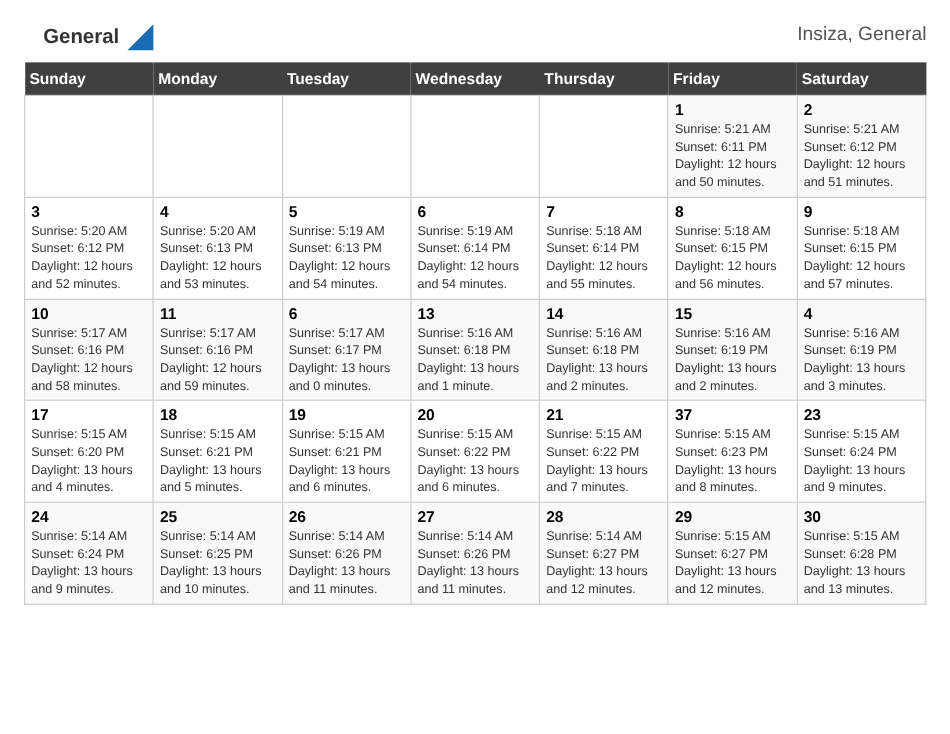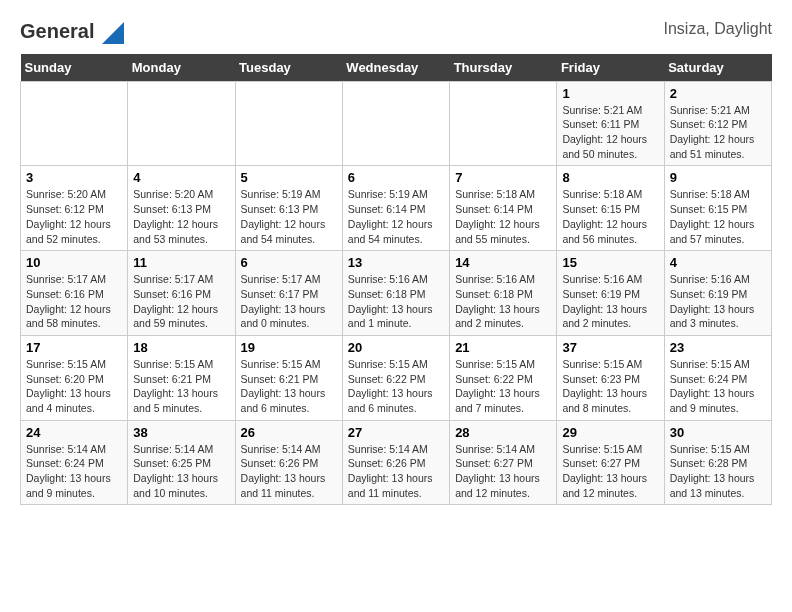--- a/index.html
+++ b/index.html
@@ -71,31 +71,31 @@
       background: #fff !important;
     }
   </style>
 </head>
 <body>
 
 <div class="header">
   <div class="logo">
     <div>
       <div style="display:flex; align-items:center;">
-        <div style="font-size:20px; font-weight:bold; color:#333; line-height:1.1;">
+        <div style="font-size:17px; font-weight:bold; color:#333; line-height:1.1;margin-left:16px;">
           <span style="color:#333;">General</span>
           <svg width="22" height="22" viewBox="0 0 22 22" style="vertical-align:middle; margin-left:2px;">
             <polygon points="0,22 22,0 22,22" fill="#1a6bb5"></polygon>
           </svg>
         </div>
       </div>
     </div>
   </div>
   <div class="title-block">
-    <div class="subtitle">Insiza, Daylight</div>
+    <div class="subtitle">Insiza, General</div>
   </div>
 </div>
 
 <table>
   <thead>
     <tr>
     <th>Sunday</th>
         <th>Monday</th>
         <th>Tuesday</th>
         <th>Wednesday</th>
@@ -257,21 +257,21 @@
         </td>
       </tr>
       <tr>
         <td>
           <span class="day-num">24</span>
           <div class="day-info" style="white-space: pre-line;">Sunrise: 5:14 AM
 Sunset: 6:24 PM
 Daylight: 13 hours and 9 minutes.</div>
         </td>
         <td>
-          <span class="day-num">38</span>
+          <span class="day-num">25</span>
           <div class="day-info" style="white-space: pre-line;">Sunrise: 5:14 AM
 Sunset: 6:25 PM
 Daylight: 13 hours and 10 minutes.</div>
         </td>
         <td>
           <span class="day-num">26</span>
           <div class="day-info" style="white-space: pre-line;">Sunrise: 5:14 AM
 Sunset: 6:26 PM
 Daylight: 13 hours and 11 minutes.</div>
         </td>

